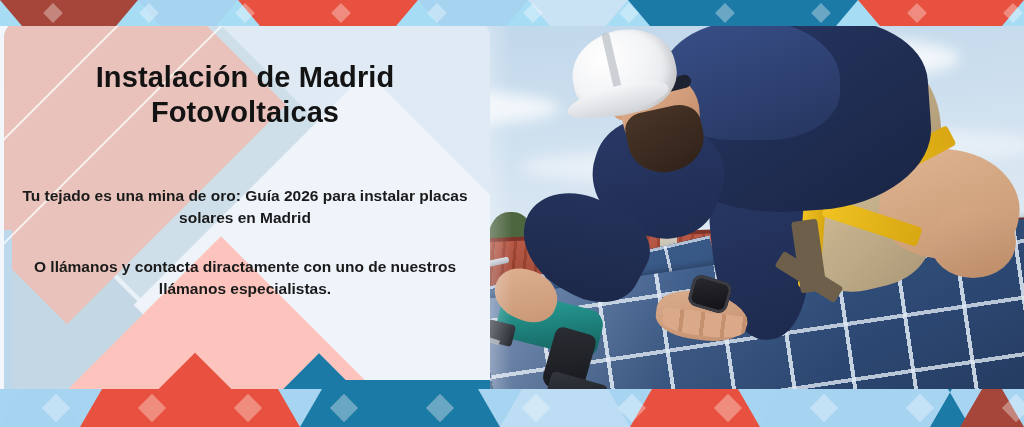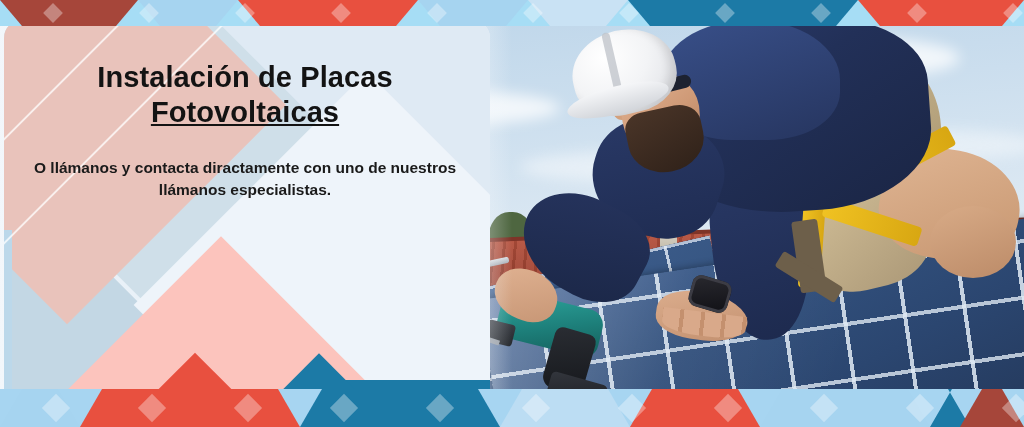--- a/index.html
+++ b/index.html
@@ -328,21 +328,21 @@
   
   .text-wrap{
     position:absolute;left:10px;top:60px;width:470px;
     text-align:center;
     color:#1b1b1b;
   }
   .title{
     font-size:29px;font-weight:bold;line-height:1.22;
     letter-spacing:.1px;margin:0 0 0 0;color:#131313;
   }
-  .title .l2{display:block;text-decoration:underline;}
+  .title .l2{display:block;}
   .sub1{
     margin-top:54px;
     font-size:15.5px;font-weight:bold;line-height:1.45;color:#1a1a1a;
   }
   .sub2{
     margin-top:26px;
     font-size:15.5px;font-weight:bold;line-height:1.45;color:#1a1a1a;
   }
 </style>
 </head>
@@ -445,23 +445,24 @@
     <div class="lp-shape lp-teal2"></div>
     <div class="lp-shape lp-leftblue"></div>
 
     <div class="lp-line" style="left:30px;top:-40px;"></div>
     <div class="lp-line" style="left:158px;top:-40px;"></div>
     <div class="lp-line" style="left:262px;top:-40px;"></div>
   </div>
 
   <div class="text-wrap">
     <h1 class="title">
-      <span>Instalación de Placas</span>
+      <span>Instalación de Madrid</span>
       <span class="l2">Fotovoltaicas</span>
     </h1>
+    <p class="sub1">Tu tejado es una mina de oro: Guía 2026 para instalar placas solares en Madrid</p>
     <p class="sub2">O  llámanos y contacta diractamente con uno de nuestros llámanos especialistas.</p>
   </div>
 
   <div class="border-top">
       <div class="bseg" style="left: 0px; width: 138px; background: rgb(166, 70, 58); clip-path: polygon(0px 0px, 100% 0px, calc(100% - 22px) 100%, 22px 100%);"></div>
       <div class="bseg" style="left: 138px; width: 100px; background: rgb(166, 212, 240); clip-path: polygon(0px 0px, 100% 0px, calc(100% - 22px) 100%, 22px 100%);"></div>
       <div class="bseg" style="left: 238px; width: 180px; background: rgb(232, 80, 63); clip-path: polygon(0px 0px, 100% 0px, calc(100% - 22px) 100%, 22px 100%);"></div>
       <div class="bseg" style="left: 418px; width: 110px; background: rgb(166, 212, 240); clip-path: polygon(0px 0px, 100% 0px, calc(100% - 22px) 100%, 22px 100%);"></div>
       <div class="bseg" style="left: 528px; width: 100px; background: rgb(201, 226, 244); clip-path: polygon(0px 0px, 100% 0px, calc(100% - 22px) 100%, 22px 100%);"></div>
       <div class="bseg" style="left: 628px; width: 230px; background: rgb(28, 122, 166); clip-path: polygon(0px 0px, 100% 0px, calc(100% - 22px) 100%, 22px 100%);"></div>

